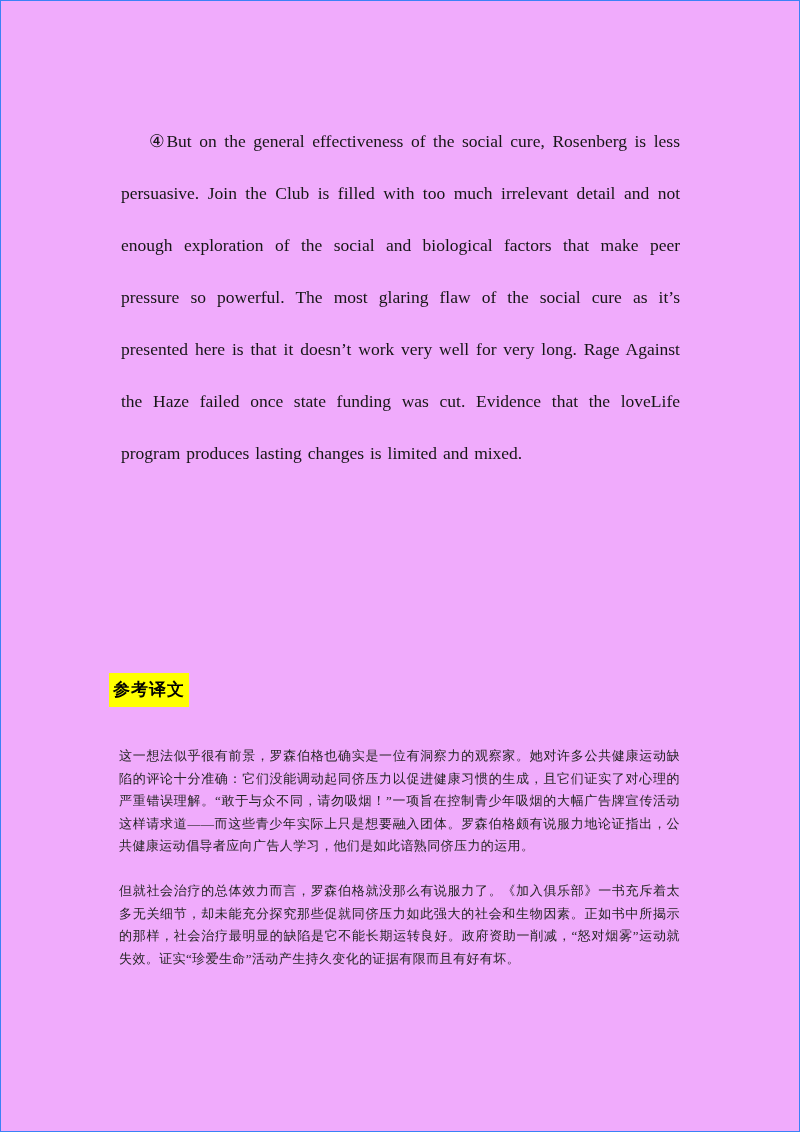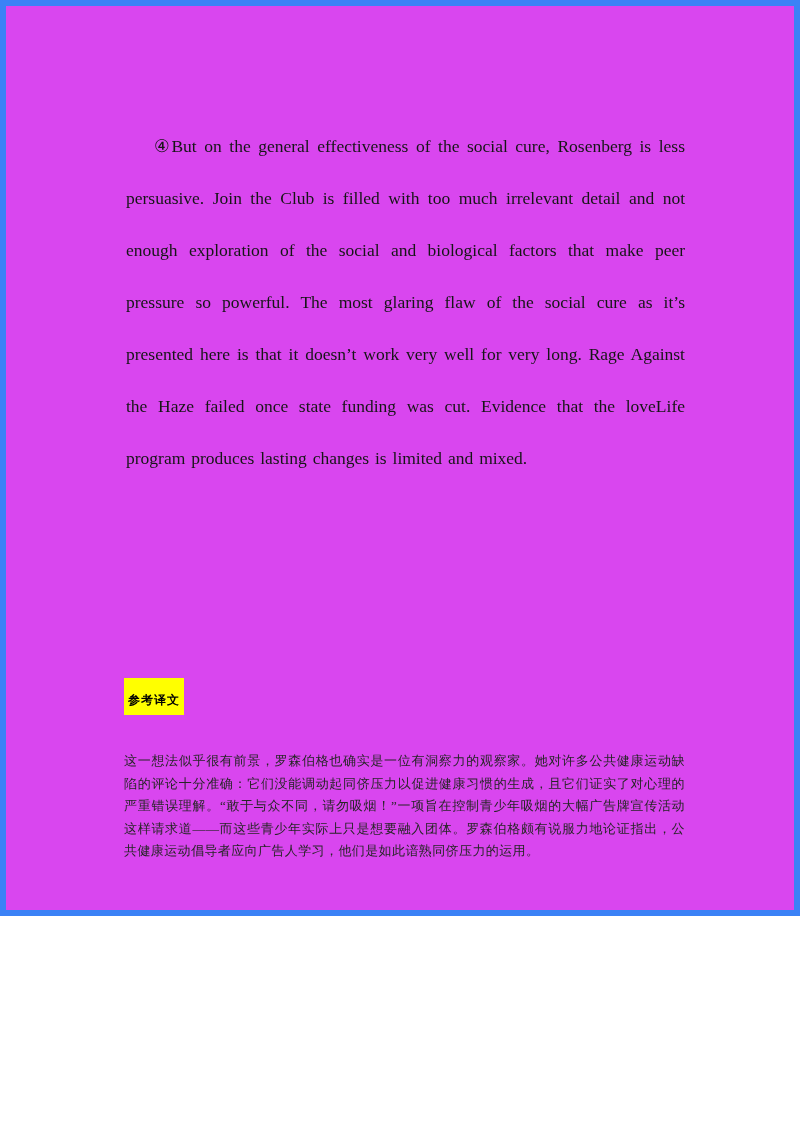--- a/index.html
+++ b/index.html
@@ -3,51 +3,51 @@
 <meta charset="utf-8">
 <style>
   html, body {
     margin: 0;
     padding: 0;
     background: #ffffff;
   }
   #page {
     position: relative;
     width: 800px;
-    height: 916px;
-    background: #d946ef;
+    height: 1132px;
+    background: #f0abfc;
     box-sizing: border-box;
-    border: 6px solid #3b82f6;
+    border: 1px solid #3b82f6;
     overflow: hidden;
   }
   
   .english-para {
     position: absolute;
     left: 120px;
     top: 96px;
     width: 559px;
     font-family: "Liberation Serif", "DejaVu Serif", serif;
     font-size: 17.5px;
     line-height: 52px;
     color: #161616;
     text-align: justify;
     text-indent: 28px;
     word-spacing: 1.5px;
   }
   
   .translation-heading {
     position: absolute;
-    left: 118px;
+    left: 108px;
     top: 672px;
     display: inline-block;
     font-family: "Liberation Sans", "DejaVu Sans", sans-serif;
-    font-size: 12px;
+    font-size: 17px;
     font-weight: bold;
     color: #000000;
-    padding: 14px 4px 6px 4px;
+    padding: 5px 4px 6px 4px;
     letter-spacing: 1px;
   }
   
   .cn-para {
     position: absolute;
     left: 118px;
     width: 561px;
     font-family: "Liberation Serif", "DejaVu Serif", serif;
     font-size: 13px;
     line-height: 22.6px;
@@ -62,14 +62,15 @@
 <body>
 
 <div id="page">
 
   <p class="english-para" style="color: rgb(22, 22, 22);">④But on the general effectiveness of the social cure, Rosenberg is less persuasive. Join the Club is filled with too much irrelevant detail and not enough exploration of the social and biological factors that make peer pressure so powerful. The most glaring flaw of the social cure as it’s presented here is that it doesn’t work very well for very long. Rage Against the Haze failed once state funding was cut. Evidence that the loveLife program produces lasting changes is limited and mixed.</p>
 
   <span class="translation-heading" style="background: rgb(255, 255, 0); color: rgb(0, 0, 0);">参考译文</span>
 
   <p class="cn-para cn-para-1">这一想法似乎很有前景，罗森伯格也确实是一位有洞察力的观察家。她对许多公共健康运动缺陷的评论十分准确：它们没能调动起同侪压力以促进健康习惯的生成，且它们证实了对心理的严重错误理解。“敢于与众不同，请勿吸烟！”一项旨在控制青少年吸烟的大幅广告牌宣传活动这样请求道——而这些青少年实际上只是想要融入团体。罗森伯格颇有说服力地论证指出，公共健康运动倡导者应向广告人学习，他们是如此谙熟同侪压力的运用。</p>
 
+  <p class="cn-para cn-para-2">但就社会治疗的总体效力而言，罗森伯格就没那么有说服力了。《加入俱乐部》一书充斥着太多无关细节，却未能充分探究那些促就同侪压力如此强大的社会和生物因素。正如书中所揭示的那样，社会治疗最明显的缺陷是它不能长期运转良好。政府资助一削减，“怒对烟雾”运动就失效。证实“珍爱生命”活动产生持久变化的证据有限而且有好有坏。</p>
 
 </div>
 
 </body></html>

